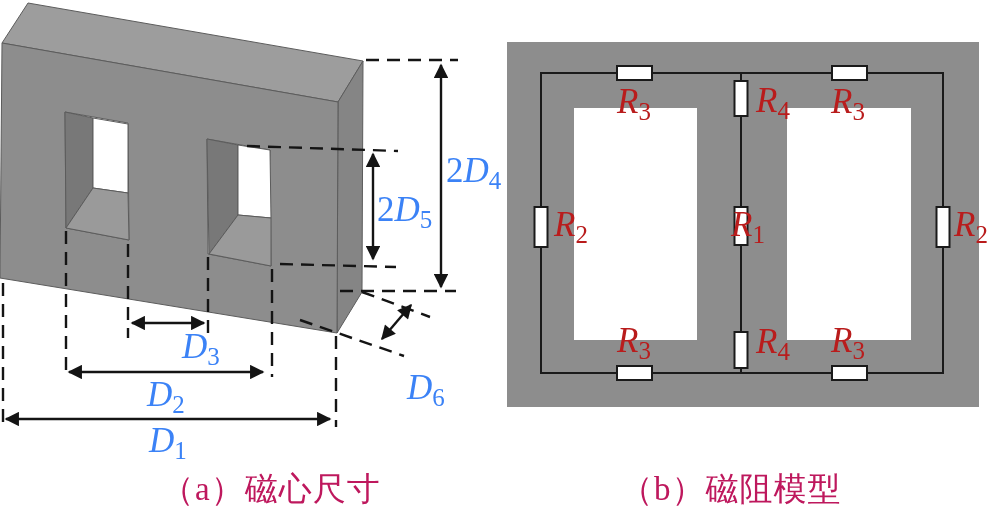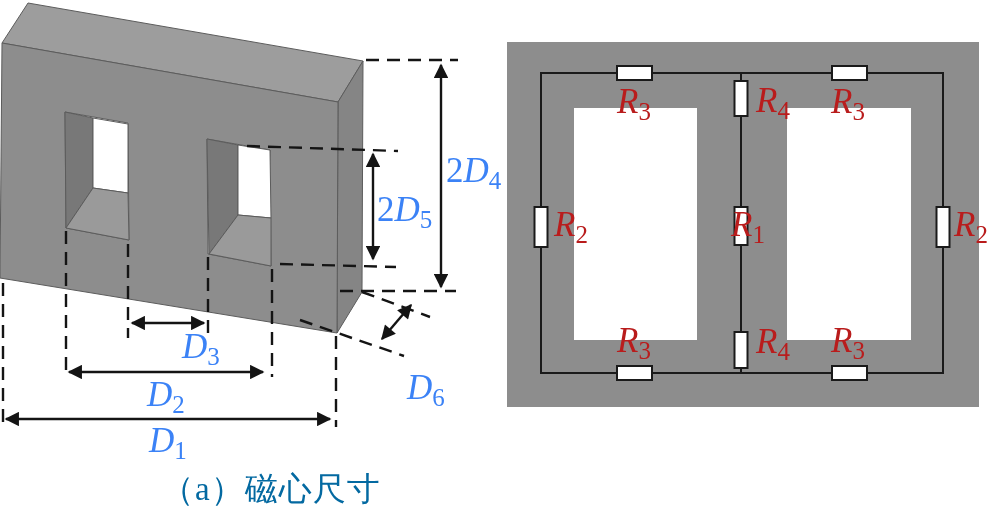--- a/index.html
+++ b/index.html
@@ -8,21 +8,21 @@
   .art{position:absolute;left:0;top:0;width:989px;height:514px;}
   
   .dlabel{position:absolute;font-size:35px;line-height:1;white-space:nowrap;color:#3b82f6;}
   .dlabel .base{font-style:italic;}
   .dlabel .pre{font-style:normal;}
   .dlabel .sub{font-size:25px;vertical-align:-0.26em;font-style:normal;}
   
   .rlabel{position:absolute;font-size:35px;line-height:1;white-space:nowrap;color:#b91c1c;}
   .rlabel .base{font-style:italic;}
   .rlabel .sub{font-size:25px;vertical-align:-0.26em;font-style:normal;}
-  .caption{position:absolute;font-size:33px;line-height:1.1;white-space:nowrap;color:#0369a1;letter-spacing:1px;}
+  .caption{position:absolute;font-size:33px;line-height:1.1;white-space:nowrap;color:#be185d;letter-spacing:1px;}
 </style>
 </head>
 <body>
 
 <div class="page">
 
   <svg class="art" viewBox="0 0 989 514" xmlns="http://www.w3.org/2000/svg">
     <defs>
       <marker id="arw" viewBox="0 0 10 10" markerWidth="7" markerHeight="6" refX="9" refY="5" orient="auto-start-reverse" markerUnits="strokeWidth">
         <path d="M0,0 L10,5 L0,10 Z" fill="#141414"></path>
@@ -102,14 +102,15 @@
   <div class="rlabel" style="left:756px;top:83px;"><span class="base">R</span><span class="sub">4</span></div>
   <div class="rlabel" style="left:831px;top:84px;"><span class="base">R</span><span class="sub">3</span></div>
   <div class="rlabel" style="left:554px;top:207px;"><span class="base">R</span><span class="sub">2</span></div>
   <div class="rlabel" style="left:731px;top:207px;"><span class="base">R</span><span class="sub">1</span></div>
   <div class="rlabel" style="left:954px;top:207px;"><span class="base">R</span><span class="sub">2</span></div>
   <div class="rlabel" style="left:617px;top:323px;"><span class="base">R</span><span class="sub">3</span></div>
   <div class="rlabel" style="left:756px;top:324px;"><span class="base">R</span><span class="sub">4</span></div>
   <div class="rlabel" style="left:831px;top:323px;"><span class="base">R</span><span class="sub">3</span></div>
 
   <div class="caption" style="left:161px;top:471px;">（a）磁心尺寸</div>
+  <div class="caption" style="left:620px;top:471px;">（b）磁阻模型</div>
 
 </div>
 
 </body></html>

